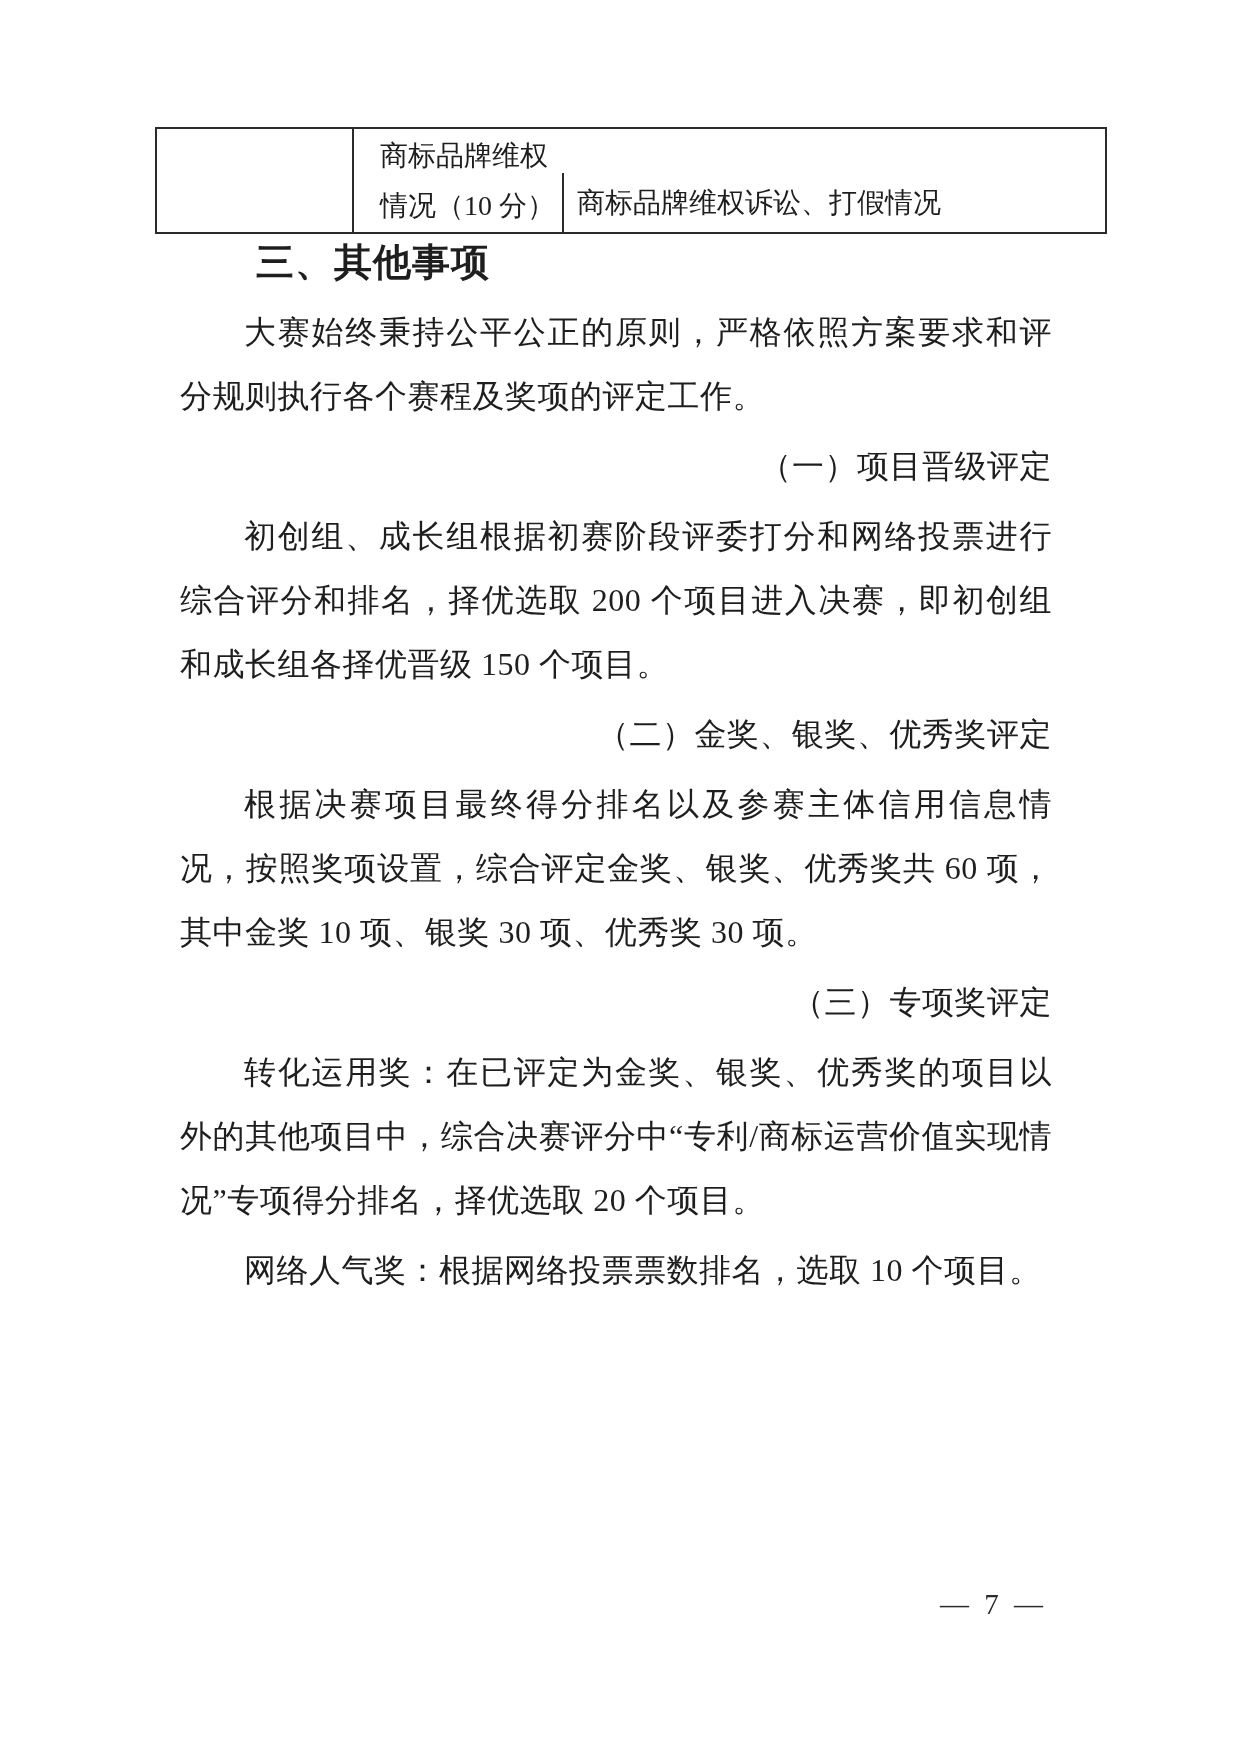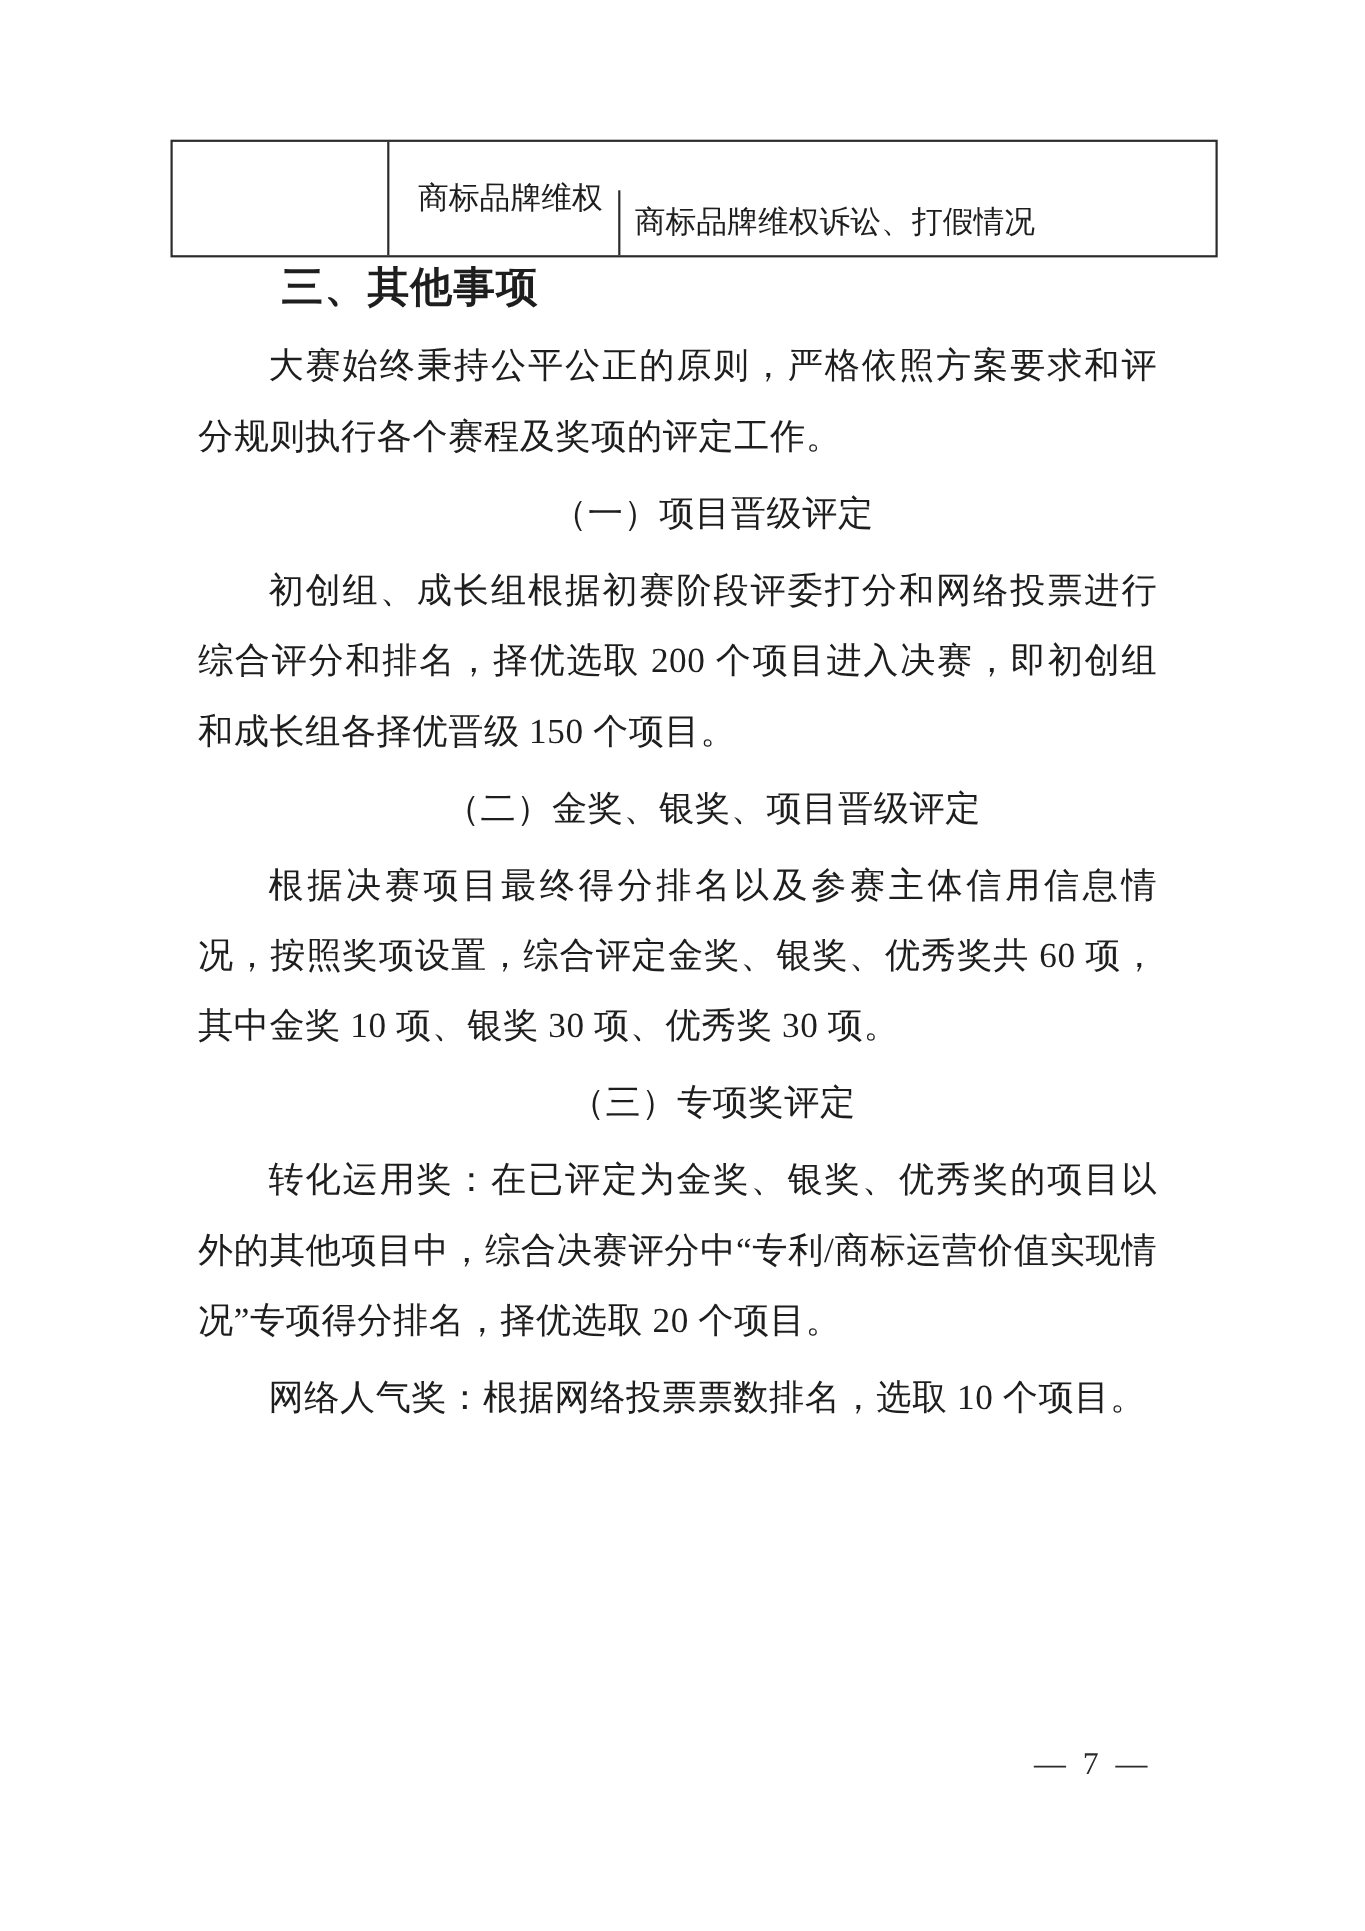--- a/index.html
+++ b/index.html
@@ -71,21 +71,21 @@
     font-size: 38px;
     text-indent: 2em;
     letter-spacing: 1px;
     text-align: left;
   }
   p.body-para {
     text-indent: 2em;
   }
   p.sub-title {
     text-indent: 2em;
-    text-align: center;
+    text-align: right;
   }
 
   
   .page-number {
     position: absolute;
     left: 940px;
     top: 1588px;
     font-size: 29px;
     letter-spacing: 4px;
     color: #2a2a2a;
@@ -95,35 +95,36 @@
 <body>
 
 <div class="page">
 
   <div class="score-table">
     <div class="cell category">
       <span></span>
     </div>
     <div class="cell criterion">
       <span>商标品牌维权</span>
+      <span>情况（10 分）</span>
     </div>
     <div class="cell description">
       <span>商标品牌维权诉讼、打假情况</span>
     </div>
   </div>
 
   <div class="content">
     <div class="section-heading">三、其他事项</div>
 
     <p class="body-para">大赛始终秉持公平公正的原则，严格依照方案要求和评分规则执行各个赛程及奖项的评定工作。</p>
 
     <p class="sub-title">（一）项目晋级评定</p>
     <p class="body-para">初创组、成长组根据初赛阶段评委打分和网络投票进行综合评分和排名，择优选取 200 个项目进入决赛，即初创组和成长组各择优晋级 150 个项目。</p>
 
-    <p class="sub-title">（二）金奖、银奖、项目晋级评定</p>
+    <p class="sub-title">（二）金奖、银奖、优秀奖评定</p>
     <p class="body-para">根据决赛项目最终得分排名以及参赛主体信用信息情况，按照奖项设置，综合评定金奖、银奖、优秀奖共 60 项，其中金奖 10 项、银奖 30 项、优秀奖 30 项。</p>
 
     <p class="sub-title">（三）专项奖评定</p>
     <p class="body-para">转化运用奖：在已评定为金奖、银奖、优秀奖的项目以外的其他项目中，综合决赛评分中“专利/商标运营价值实现情况”专项得分排名，择优选取 20 个项目。</p>
     <p class="body-para">网络人气奖：根据网络投票票数排名，选取 10 个项目。</p>
   </div>
 
   <div class="page-number">— 7 —</div>
 
 </div>

